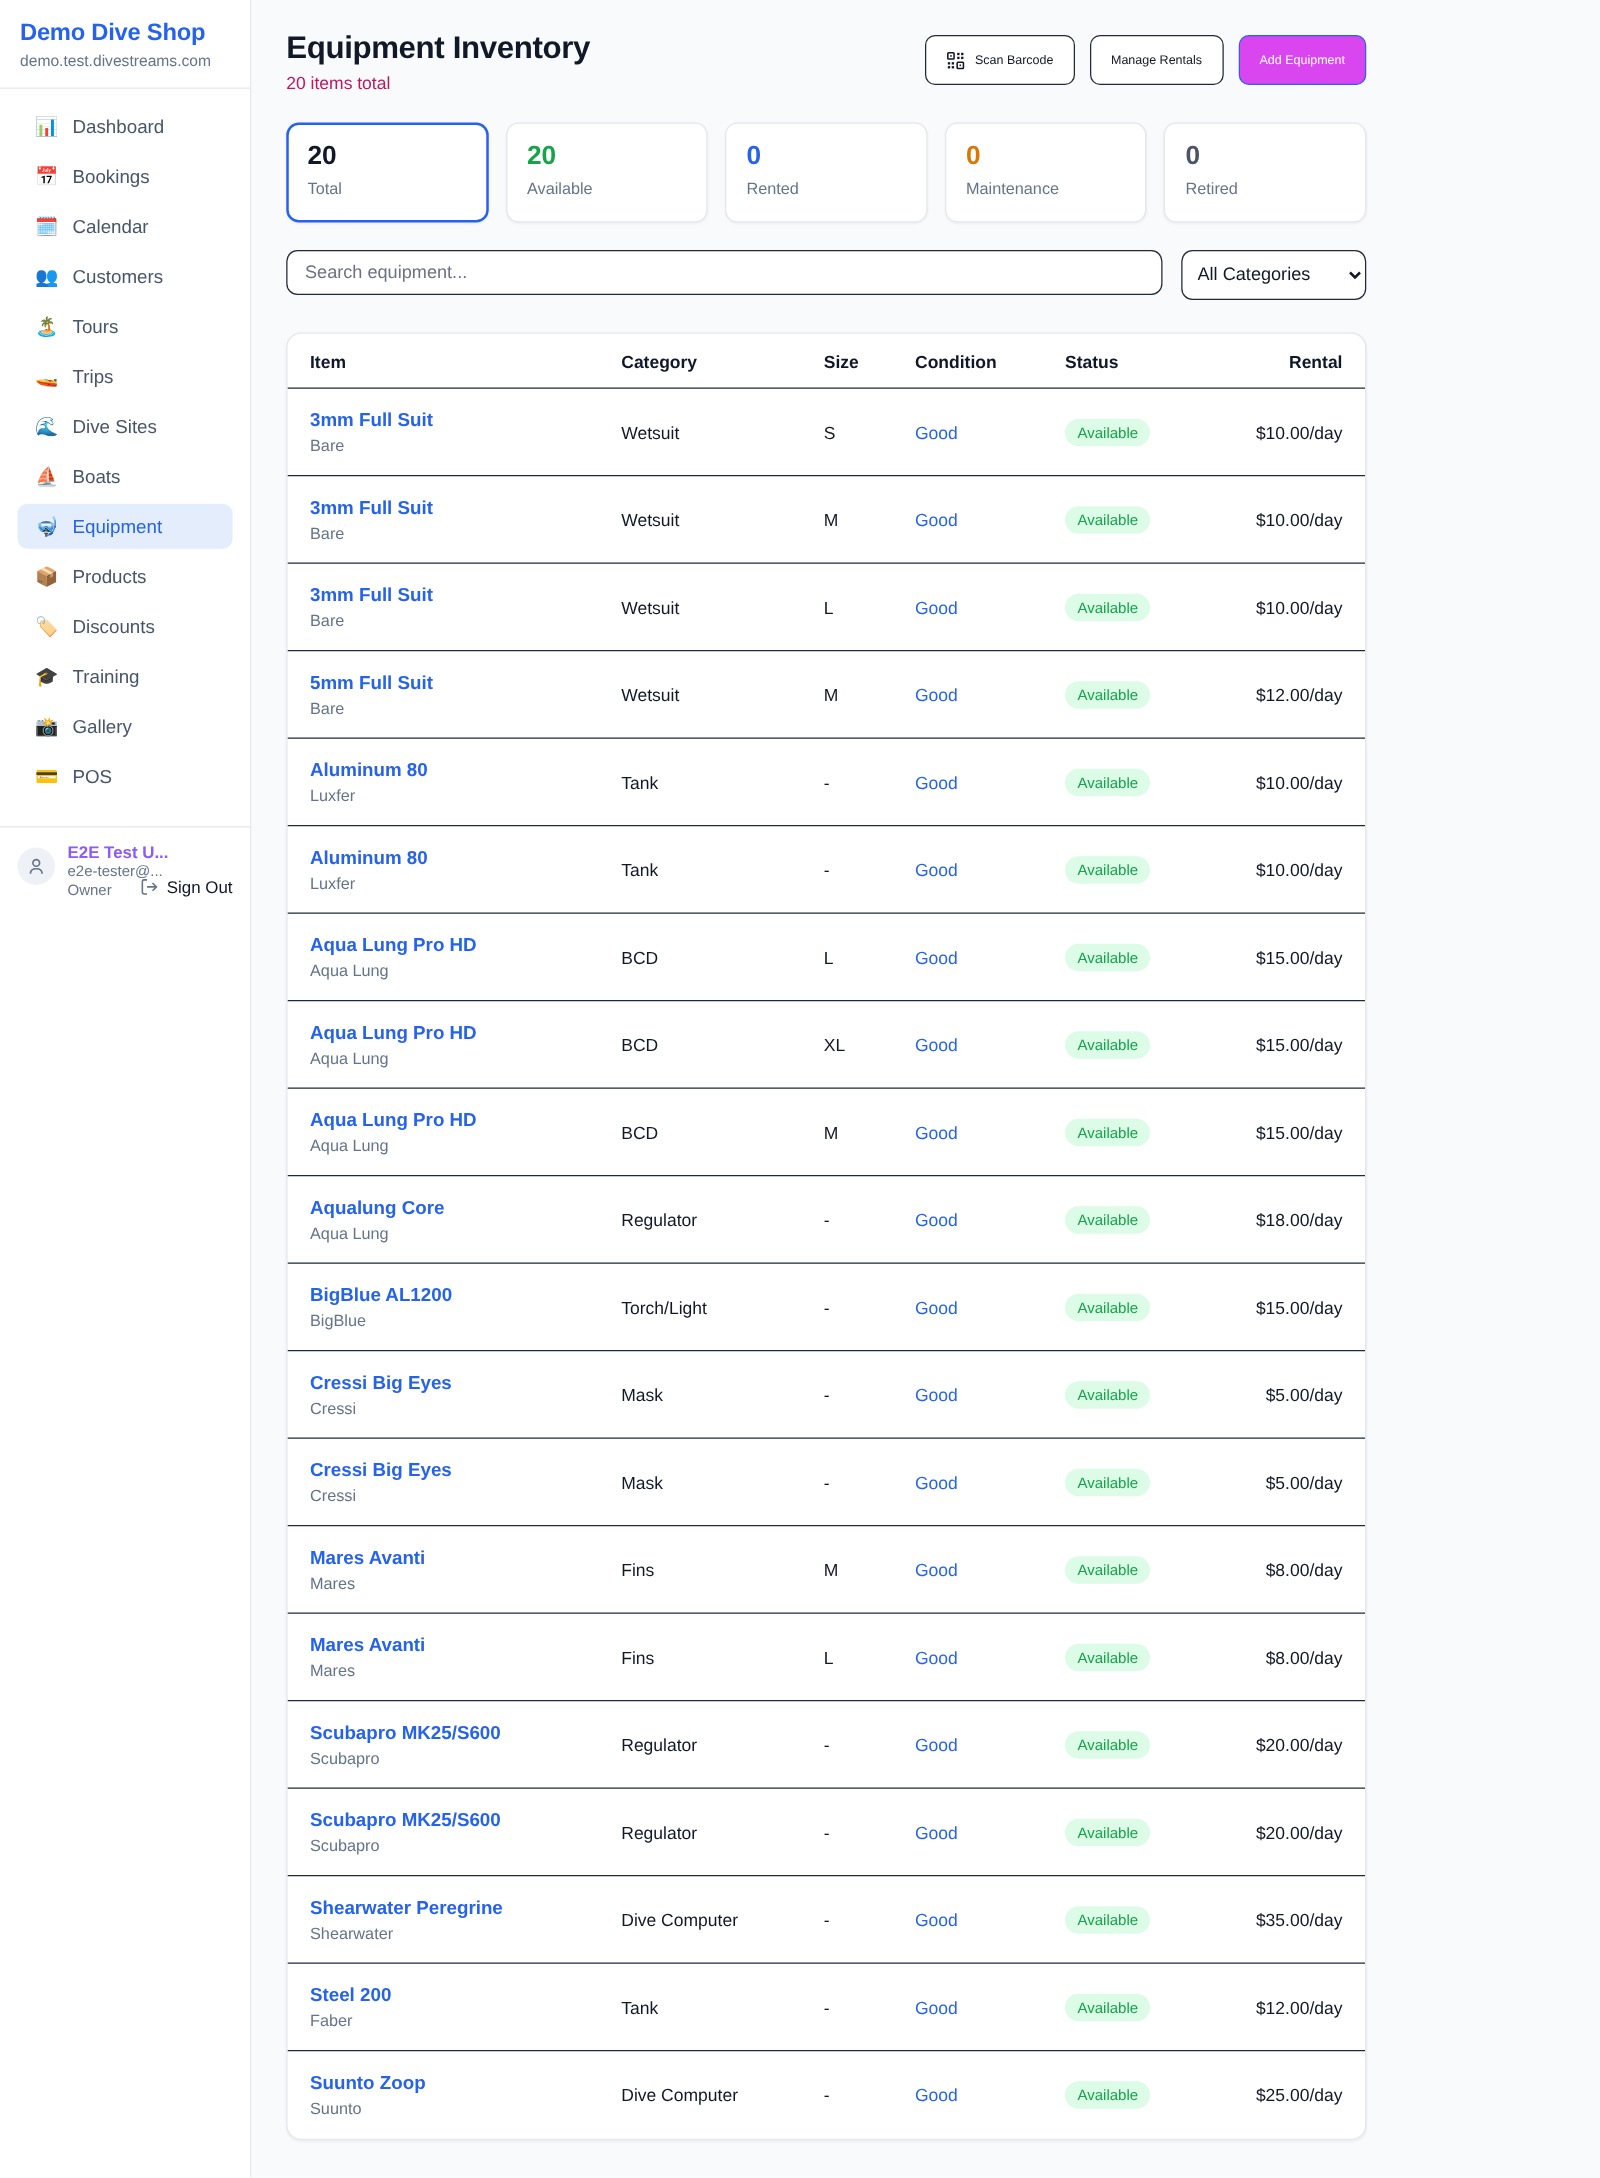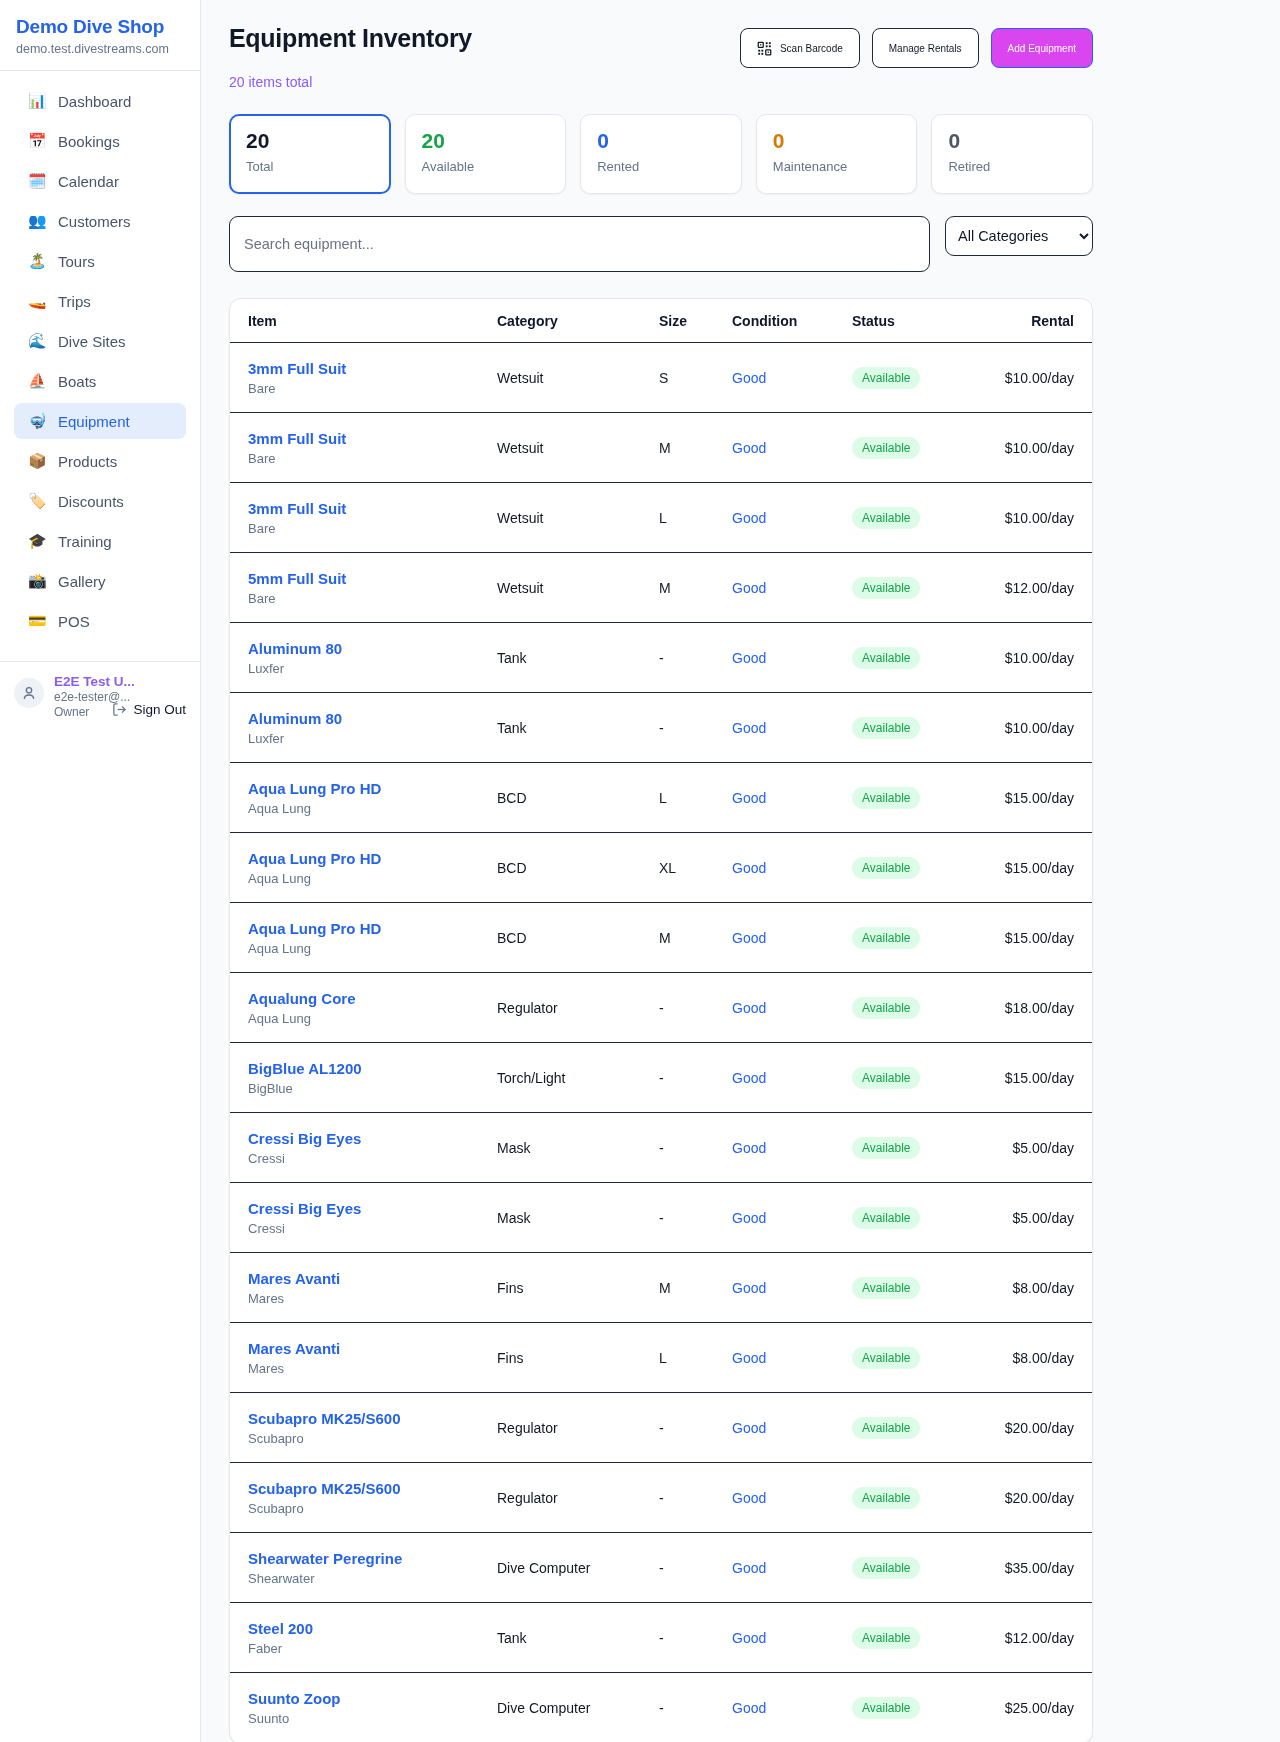--- a/index.html
+++ b/index.html
@@ -22,35 +22,35 @@
   .user-name { font-size:13.5px; font-weight:bold; color:#8b5cf6; white-space:nowrap; }
   .user-email, .user-role { font-size:12px; color:#64748b; margin-top:1px; white-space:nowrap; }
   .signout { display:flex; align-items:flex-end; gap:6px; background:none; border:none; color:#0f172a; font-size:13.5px;
              font-family:inherit; cursor:pointer; margin-top:28px; white-space:nowrap; }
 
   
   .main { flex:1; padding:24px 28px; }
   .content { max-width:864px; }
   .page-head { display:flex; justify-content:space-between; align-items:flex-start; margin-bottom:24px; }
   .page-title { font-size:25px; font-weight:bold; color:#111827; letter-spacing:-.3px; }
-  .page-sub { font-size:14px; color:#8b5cf6; margin-top:21px; }
+  .page-sub { font-size:14px; color:#be185d; margin-top:5px; }
   .head-actions { display:flex; gap:12px; align-items:center; margin-top:4px; }
   .btn { height:40px; padding:0 16px; border-radius:8px; font-size:10px; font-family:inherit; cursor:pointer;
          display:inline-flex; align-items:center; gap:8px; background:#fff; border:1px solid #1f2937; color:#111827; }
   .btn.primary { background:#d946ef; border-color:#2563eb; color:#fff; font-weight:500; }
 
   .stats { display:grid; grid-template-columns:repeat(5,1fr); gap:14px; margin-bottom:22px; }
   .stat-card { background:#fff; border:1px solid #e5e7eb; border-radius:10px; padding:14px 16px; height:80px;
                box-shadow:0 1px 2px rgba(16,24,40,.05); cursor:pointer; }
   .stat-card.selected { border:2px solid #2563eb; padding:13px 15px; }
   .stat-value { font-size:21px; font-weight:bold; }
   .stat-label { font-size:13px; color:#64748b; margin-top:6px; }
 
   .filters { display:flex; gap:15px; margin-bottom:26px; }
-  .search-input { flex:1; height:56px; border:1px solid #1f2937; border-radius:9px; padding:0 14px; font-size:14.5px;
+  .search-input { flex:1; height:36px; border:1px solid #1f2937; border-radius:9px; padding:0 14px; font-size:14.5px;
                   font-family:inherit; background:#fff; color:#111827; }
   .search-input::placeholder { color:#6b7280; }
   .category-select { width:148px; height:40px; border:1px solid #1f2937; border-radius:9px; padding:0 8px;
                      font-size:14.5px; font-family:inherit; background:#fff; color:#111827; }
 
   .table-card { background:#fff; border:1px solid #e5e7eb; border-radius:12px; overflow:hidden;
                 box-shadow:0 1px 2px rgba(16,24,40,.05); }
   .trow { display:grid; grid-template-columns:249px 162px 73px 120px 150px 1fr; align-items:center; padding:0 18px; }
   .thead { height:44px; border-bottom:1px solid #1e293b; }
   .th { font-size:14px; font-weight:bold; color:#0f172a; }

